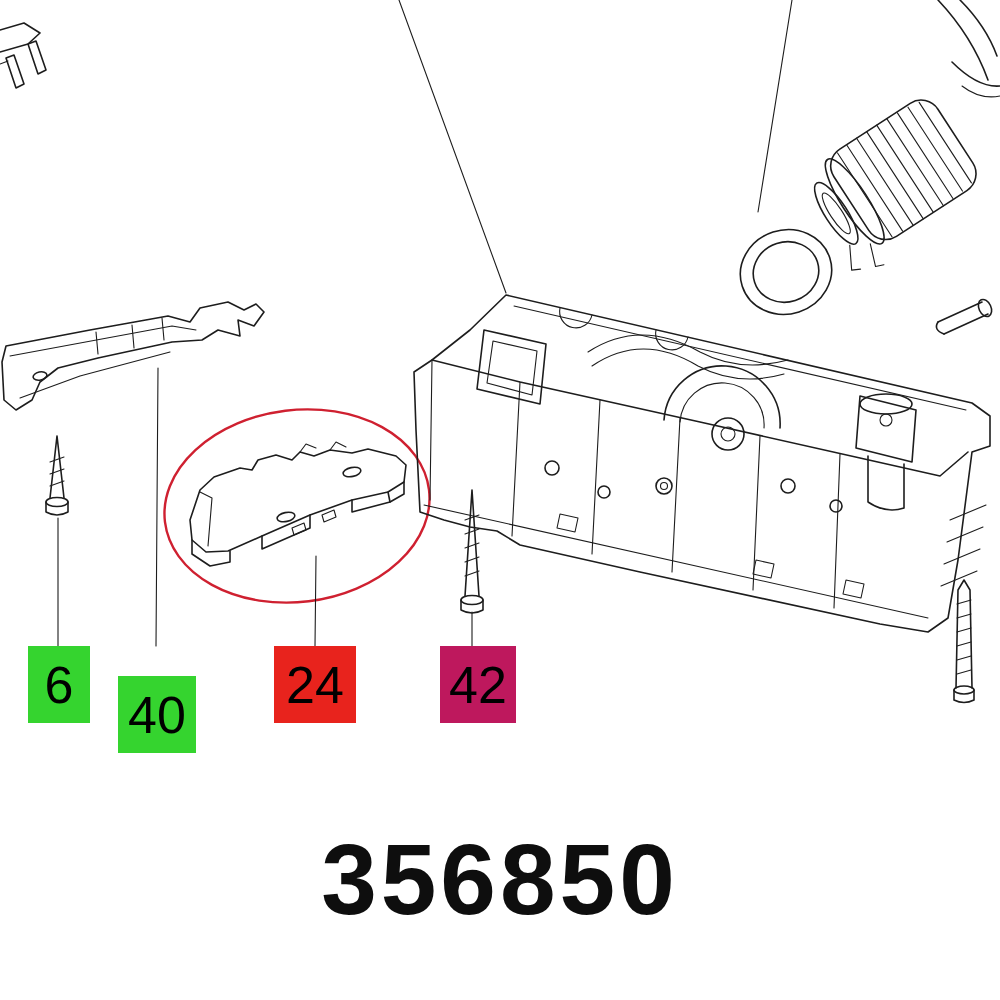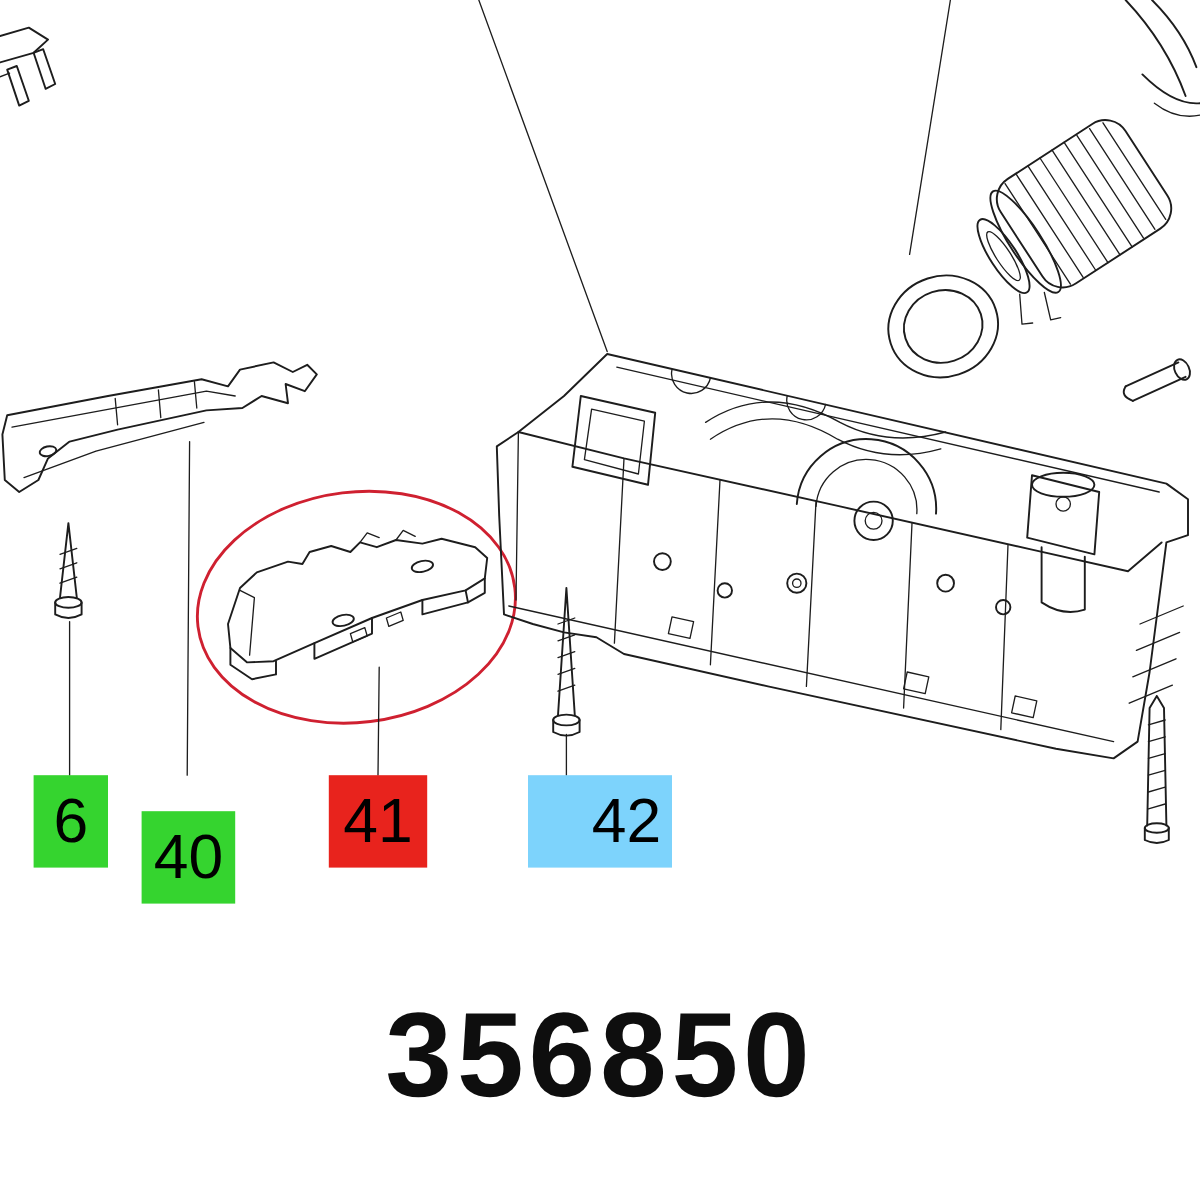--- a/index.html
+++ b/index.html
@@ -152,22 +152,22 @@
 
   <div class="callout" style="left: 28px; top: 646px; width: 62px; background: rgb(53, 212, 47);">
     <span class="callout-label">6</span>
   </div>
 
   <div class="callout" style="left: 118px; top: 676px; width: 78px; background: rgb(53, 212, 47);">
     <span class="callout-label">40</span>
   </div>
 
   <div class="callout" style="left: 274px; top: 646px; width: 82px; background: rgb(232, 35, 29);">
-    <span class="callout-label">41</span>
+    <span class="callout-label">24</span>
   </div>
 
-  <div class="callout" style="left: 440px; top: 646px; width: 76px; background: #7dd3fc; padding-left: 44px;">
+  <div class="callout" style="left: 440px; top: 646px; width: 76px; background: #be185d;">
     <span class="callout-label">42</span>
   </div>
 
   <div class="part-number">356850</div>
 
 </div>
 
 </body></html>

